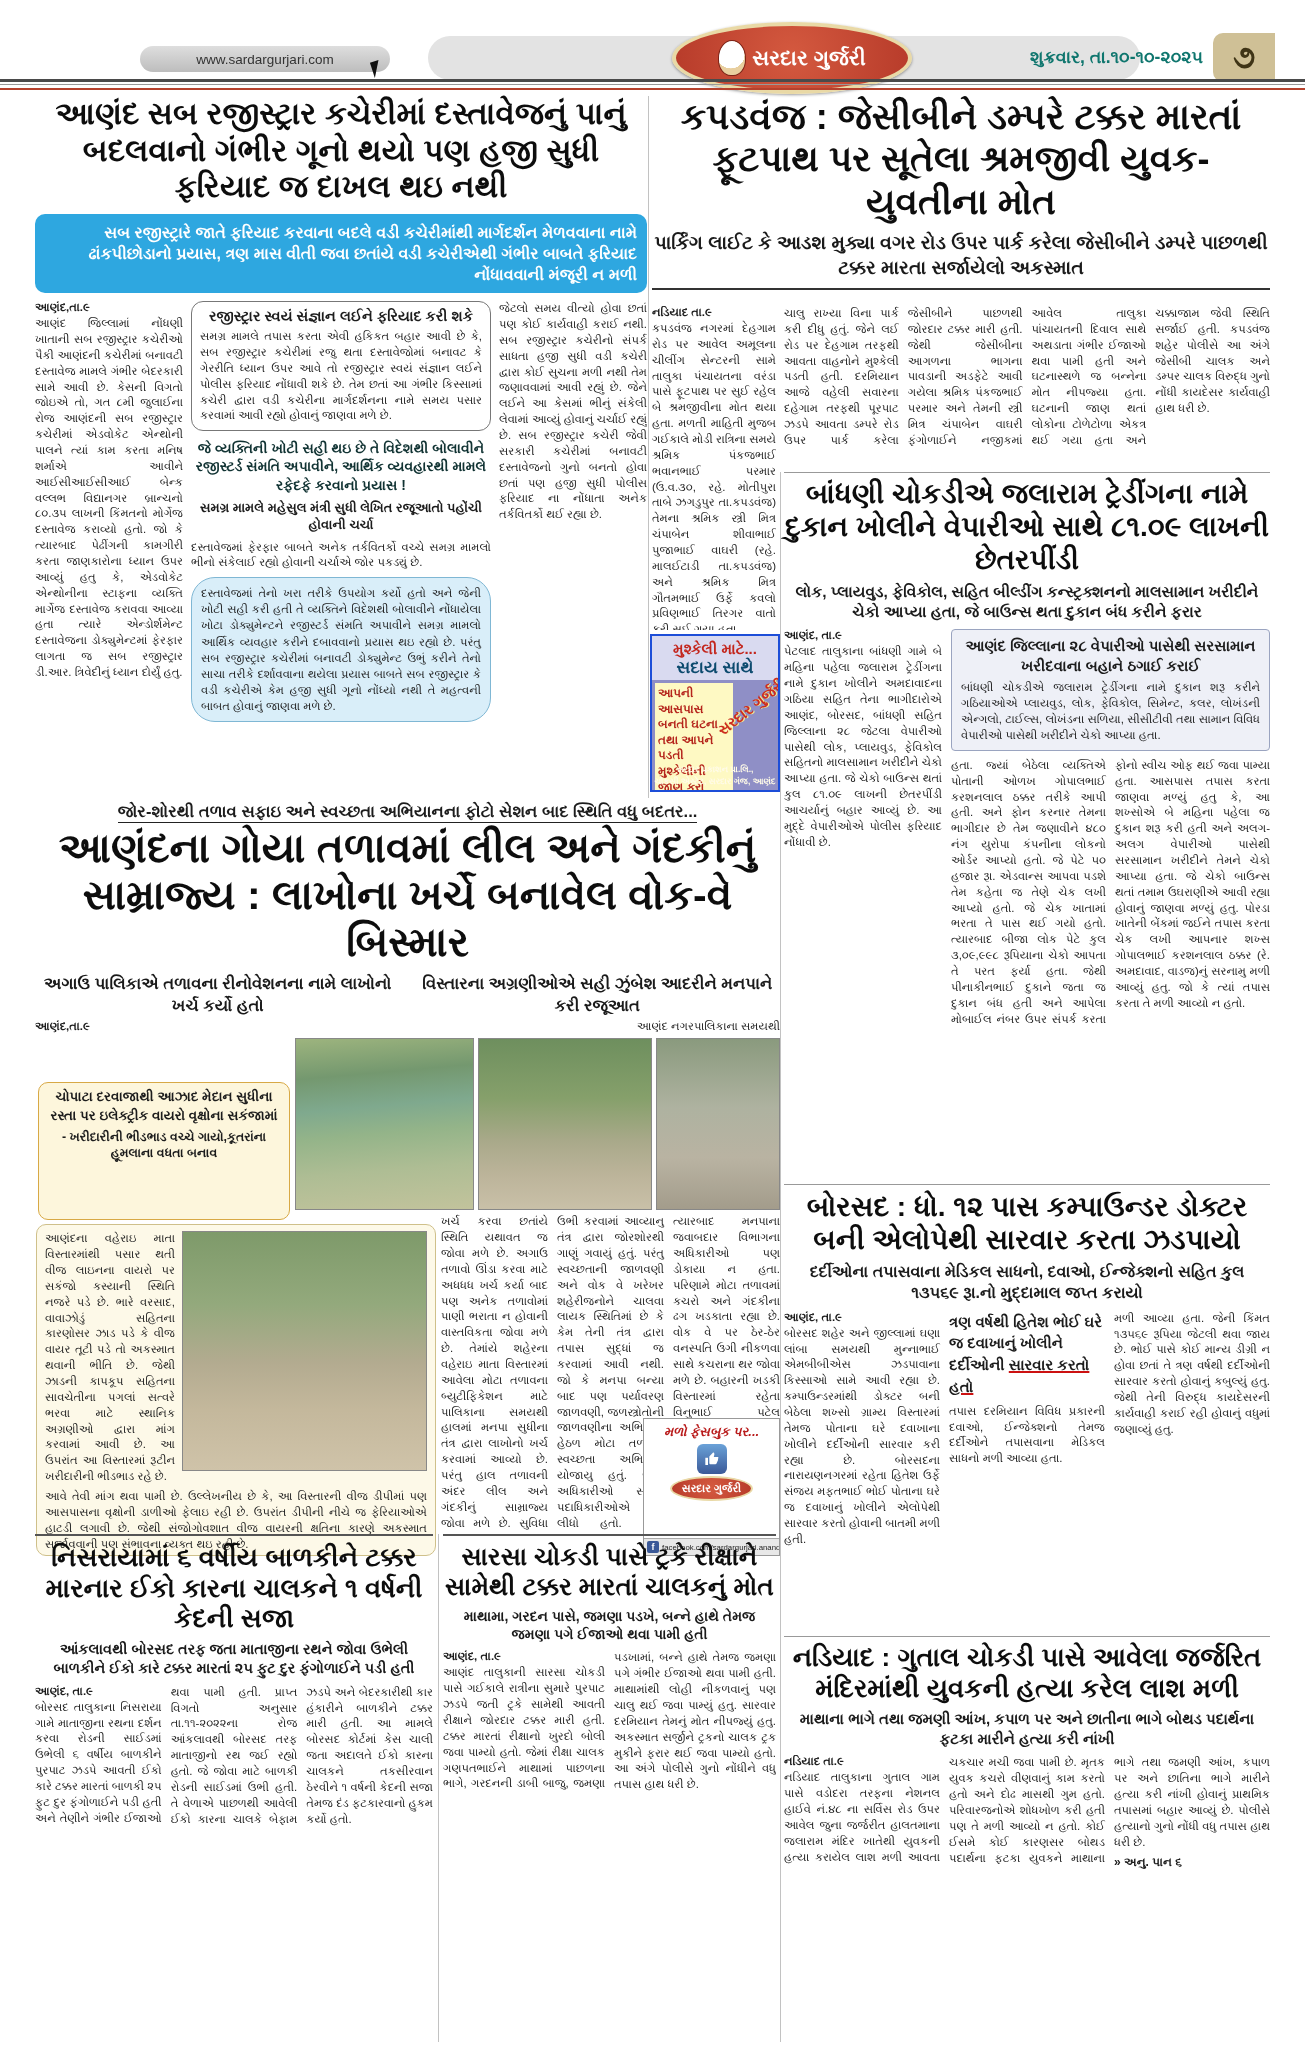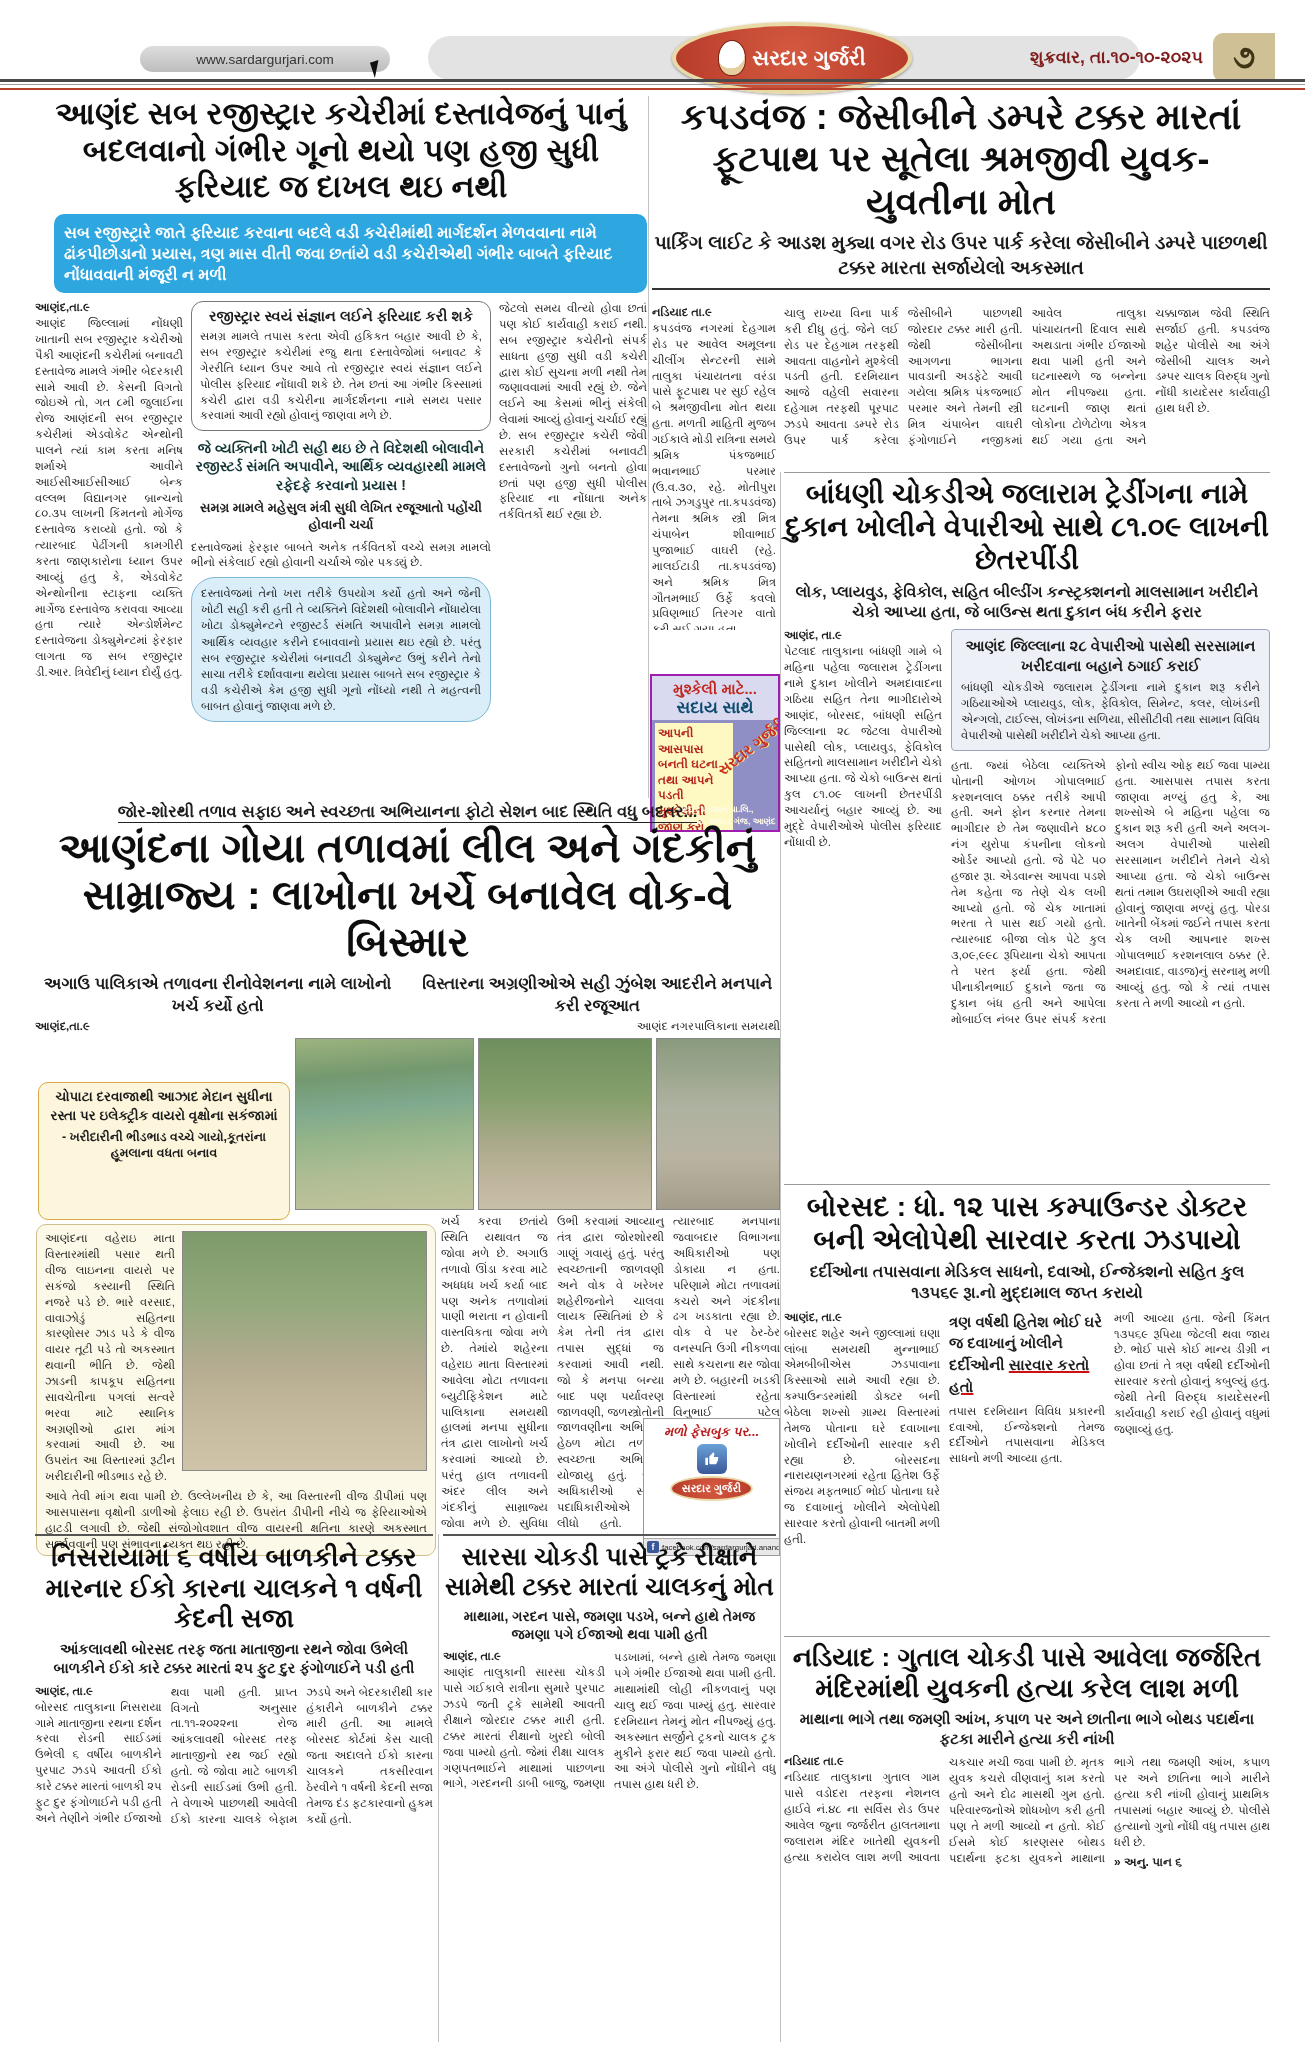--- a/index.html
+++ b/index.html
@@ -8,39 +8,39 @@
   .abs{position:absolute;}
   
   .web-pill{left:140px;top:46px;width:250px;height:26px;background:linear-gradient(#dedede,#bdbdbd);
     border-radius:14px;display:flex;align-items:center;justify-content:center;font-size:13.5px;color:#333;}
   .mast-bar{left:428px;top:36px;width:712px;height:44px;background:#e3e3e3;border-radius:22px;}
   .logo-oval{left:672px;top:22px;width:232px;height:64px;background:radial-gradient(circle at 50% 45%,#d4593f,#b73b2a);
     border:4px solid #e9d9a6;border-radius:50%;display:flex;align-items:center;justify-content:center;gap:6px;
     color:#fff;font-weight:bold;font-size:21px;box-shadow:0 1px 3px rgba(0,0,0,.4);}
   .logo-emblem{width:26px;height:34px;background:radial-gradient(circle at 45% 40%,#fff 55%,#e8cf9f 56%);
     border-radius:50% 50% 45% 45%;border:1px solid #7c2317;}
-  .date-lbl{left:968px;top:47px;width:235px;font-size:17.5px;font-weight:bold;color:#7f1d1d;text-align:right;}
+  .date-lbl{left:968px;top:47px;width:235px;font-size:17.5px;font-weight:bold;color:#0f766e;text-align:right;}
   .pagenum{left:1213px;top:33px;width:62px;height:49px;background:#cfc096;border-radius:10px 0 0 10px;
     display:flex;align-items:center;justify-content:center;font-size:32px;font-weight:bold;color:#3f3416;}
   .cursor{left:372px;top:60px;width:0;height:0;border-left:9px solid #111;border-right:7px solid transparent;
     border-bottom:16px solid transparent;transform:rotate(-18deg);}
   .hrule-a{left:0;top:79px;width:1305px;height:3px;background:#4a4a4a;}
   .hrule-b{left:0;top:84px;width:1305px;height:1px;background:#999;}
   .hrule-red{left:0;top:88px;width:1305px;height:2px;background:#b5412c;}
   
   .hl{font-weight:bold;color:#0d0d0d;text-align:center;line-height:1.18;}
   .sub{font-weight:bold;color:#1a1a1a;text-align:center;line-height:1.3;}
   .bt{font-size:11.5px;line-height:1.38;text-align:justify;color:#222;}
   .dl{font-size:11.5px;font-weight:bold;margin-bottom:2px;}
   .vr{width:1px;background:#c2c2c2;}
   
   .a1{left:35px;top:96px;width:612px;height:702px;}
   .a1 .hl{font-size:31px;}
   .a1-sub{margin-top:8px;background:#2ea7e0;color:#fff;font-weight:bold;font-size:16px;line-height:1.32;
-    text-align:left;border-radius:10px;padding:8px 10px;margin-left:19px;}
+    text-align:right;border-radius:10px;padding:8px 10px;}
   .a1-body{display:flex;gap:8px;margin-top:8px;height:540px;overflow:hidden;}
   .a1-c1,.a1-c4{width:148px;flex:none;}
   .a1-mid{width:300px;flex:none;overflow:hidden;}
   .inbox{border:1.5px solid #777;border-radius:12px;padding:6px 8px;}
   .inbox-title{font-size:14.5px;font-weight:bold;text-align:center;margin-bottom:4px;}
   .boldline1{font-size:14px;font-weight:bold;text-align:center;line-height:1.3;margin-top:8px;color:#133;}
   .boldline2{font-size:13px;font-weight:bold;text-align:center;line-height:1.3;margin:6px 0;}
   .bluebox{background:#d9eef9;border:1.5px solid #7fb7d4;border-radius:24px;padding:7px 9px;margin-top:6px;
     font-size:11.5px;line-height:1.4;text-align:justify;}
   
@@ -54,22 +54,22 @@
   .a3 .hl{font-size:28px;}
   .a3 .sub{font-size:15.5px;margin-top:6px;}
   .a3-body{display:flex;gap:9px;margin-top:7px;height:520px;overflow:hidden;}
   .a3-c1{width:158px;flex:none;}
   .a3-right{flex:1;}
   .graybox{background:#eef0f7;border:1.5px solid #9aa4c0;border-radius:4px;padding:6px 9px;}
   .graybox-title{font-size:15px;font-weight:bold;text-align:center;line-height:1.3;}
   .graybox-text{font-size:11.5px;line-height:1.38;text-align:justify;margin-top:5px;}
   .a3-cols{column-count:2;column-gap:9px;margin-top:7px;height:330px;overflow:hidden;}
   
-  .adbox{left:650px;top:634px;width:130px;height:158px;background:#8f8fc6;border:2px solid #a21caf;
-    box-sizing:border-box;overflow:hidden;margin-top:40px;}
+  .adbox{left:650px;top:634px;width:130px;height:158px;background:#8f8fc6;border:2px solid #1d4ed8;
+    box-sizing:border-box;overflow:hidden;}
   .ad-top{background:#d9daf0;padding:4px 2px 2px;text-align:center;}
   .ad-l1{color:#c3261d;font-weight:bold;font-size:15px;}
   .ad-l2{color:#0c4a6e;font-weight:bold;font-size:17px;}
   .ad-note{background:#fef9c3;margin:3px;width:72px;padding:3px;font-size:12px;font-weight:bold;color:#b5251c;line-height:1.3;}
   .ad-brand{position:absolute;right:-14px;top:62px;transform:rotate(-38deg);color:#cc2c20;font-weight:bold;
     font-size:15px;text-shadow:1px 1px 0 #f5ec8f;}
   .ad-foot{position:absolute;left:0;right:0;bottom:3px;text-align:center;color:#fffbe8;font-size:8.5px;font-weight:bold;line-height:1.35;}
   
   .a4{left:35px;top:802px;width:745px;height:726px;}
   .kicker{font-size:16.5px;font-weight:bold;text-align:center;}

